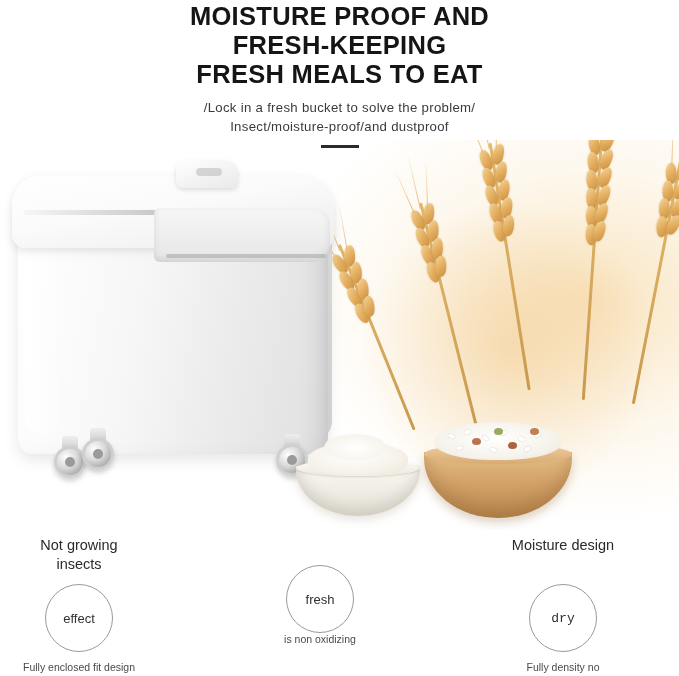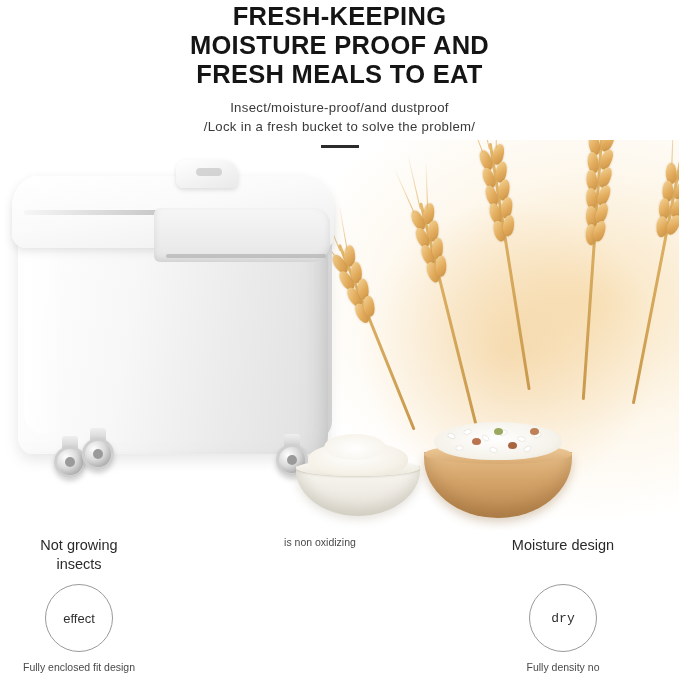--- a/index.html
+++ b/index.html
@@ -367,26 +367,26 @@
     margin-top: 9px;
     font-size: 10.5px;
     color: #4a4a4a;
     line-height: 13px;
   }
 </style>
 </head>
 <body>
 
 <div class="headline">
+  <div class="line">MOISTURE PROOF AND</div>
   <div class="line">FRESH-KEEPING</div>
-  <div class="line">MOISTURE PROOF AND</div>
   <div class="line">FRESH MEALS TO EAT</div>
   <div class="subhead">
+    <div>/Lock in a fresh bucket to solve the problem/</div>
     <div>Insect/moisture-proof/and dustproof</div>
-    <div>/Lock in a fresh bucket to solve the problem/</div>
   </div>
   <div class="rule"></div>
 </div>
 
 <div class="hero">
 
   <div class="wheat-glow"></div>
   <div class="wheat-glow2"></div>
 
   <div class="stalk" style="left:512px; top:0px; width:34px; height:250px; transform:rotate(-9deg);">
@@ -529,20 +529,23 @@
   <div class="feature" style="left:-34px; top:8px;">
     <div class="f-title">Not growing</div>
     <div class="f-title">insects</div>
     <div class="circle">
       <span>effect</span>
     </div>
     <div class="f-cap">Fully enclosed fit design</div>
   </div>
 
   <div class="feature" style="left:207px; top:8px;">
+    <div class="circle" style="margin-top:29px;">
+      <span>fresh</span>
+    </div>
     <div class="f-cap" style="margin-top:0;">is non oxidizing</div>
   </div>
 
   <div class="feature" style="left:450px; top:8px;">
     <div class="f-title">Moisture design</div>
     <div class="circle" style="margin-top:29px;font-family:Liberation Mono, monospace;">
       <span>dry</span>
     </div>
     <div class="f-cap">Fully density no</div>
     <div class="f-cap" style="margin-top:0;">effect of humidity</div>

